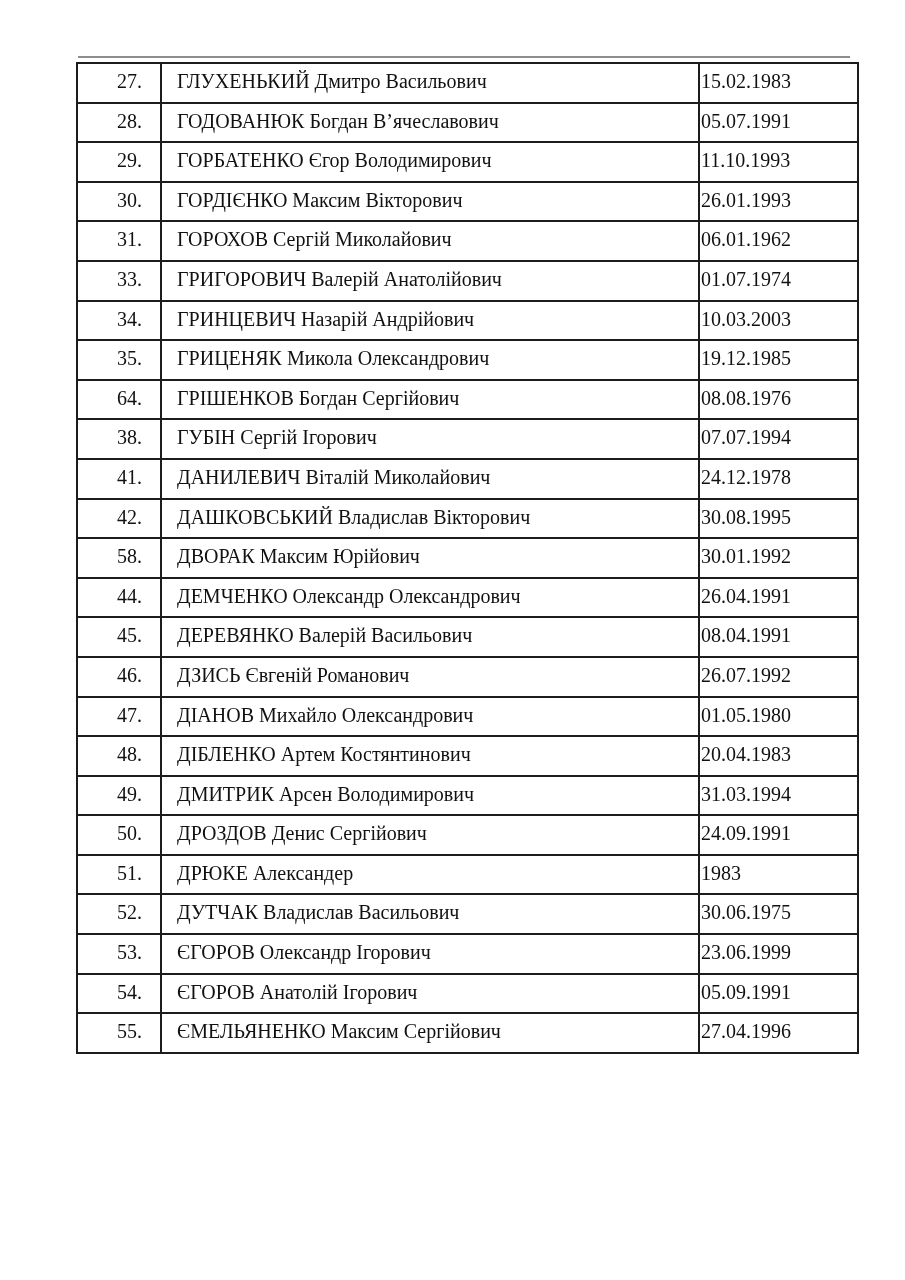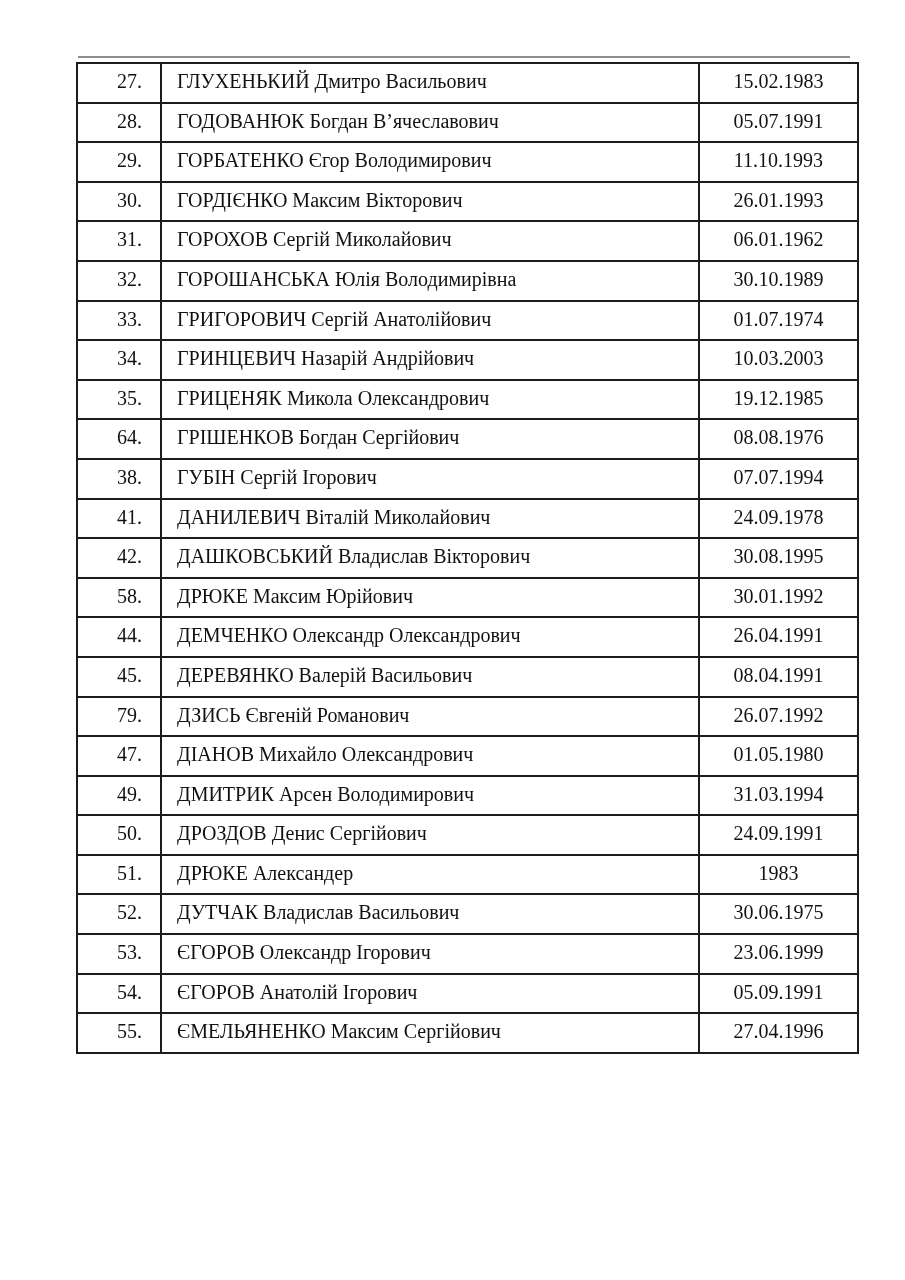--- a/index.html
+++ b/index.html
@@ -50,21 +50,21 @@
   col.c-date { width: 159px; }
   td.cell-num {
     text-align: right;
     padding-right: 18px;
   }
   td.cell-name {
     text-align: left;
     padding-left: 15px;
   }
   td.cell-date {
-    text-align: center;
+    text-align: left;
   }
 </style>
 </head>
 <body>
 
 <div class="page">
   <div class="top-cut-line"></div>
   <table class="roster">
     <colgroup>
       <col class="c-num">
@@ -91,27 +91,22 @@
           <td class="cell-num">30.</td>
           <td class="cell-name">ГОРДІЄНКО Максим Вікторович</td>
           <td class="cell-date">26.01.1993</td>
         </tr>
         <tr>
           <td class="cell-num">31.</td>
           <td class="cell-name">ГОРОХОВ Сергій Миколайович</td>
           <td class="cell-date">06.01.1962</td>
         </tr>
         <tr>
-          <td class="cell-num">32.</td>
-          <td class="cell-name">ГОРОШАНСЬКА Юлія Володимирівна</td>
-          <td class="cell-date">30.10.1989</td>
-        </tr>
-        <tr>
           <td class="cell-num">33.</td>
-          <td class="cell-name">ГРИГОРОВИЧ Сергій Анатолійович</td>
+          <td class="cell-name">ГРИГОРОВИЧ Валерій Анатолійович</td>
           <td class="cell-date">01.07.1974</td>
         </tr>
         <tr>
           <td class="cell-num">34.</td>
           <td class="cell-name">ГРИНЦЕВИЧ Назарій Андрійович</td>
           <td class="cell-date">10.03.2003</td>
         </tr>
         <tr>
           <td class="cell-num">35.</td>
           <td class="cell-name">ГРИЦЕНЯК Микола Олександрович</td>
@@ -123,51 +118,56 @@
           <td class="cell-date">08.08.1976</td>
         </tr>
         <tr>
           <td class="cell-num">38.</td>
           <td class="cell-name">ГУБІН Сергій Ігорович</td>
           <td class="cell-date">07.07.1994</td>
         </tr>
         <tr>
           <td class="cell-num">41.</td>
           <td class="cell-name">ДАНИЛЕВИЧ Віталій Миколайович</td>
-          <td class="cell-date">24.09.1978</td>
+          <td class="cell-date">24.12.1978</td>
         </tr>
         <tr>
           <td class="cell-num">42.</td>
           <td class="cell-name">ДАШКОВСЬКИЙ Владислав Вікторович</td>
           <td class="cell-date">30.08.1995</td>
         </tr>
         <tr>
           <td class="cell-num">58.</td>
-          <td class="cell-name">ДРЮКЕ Максим Юрійович</td>
+          <td class="cell-name">ДВОРАК Максим Юрійович</td>
           <td class="cell-date">30.01.1992</td>
         </tr>
         <tr>
           <td class="cell-num">44.</td>
           <td class="cell-name">ДЕМЧЕНКО Олександр Олександрович</td>
           <td class="cell-date">26.04.1991</td>
         </tr>
         <tr>
           <td class="cell-num">45.</td>
           <td class="cell-name">ДЕРЕВЯНКО Валерій Васильович</td>
           <td class="cell-date">08.04.1991</td>
         </tr>
         <tr>
-          <td class="cell-num">79.</td>
+          <td class="cell-num">46.</td>
           <td class="cell-name">ДЗИСЬ Євгеній Романович</td>
           <td class="cell-date">26.07.1992</td>
         </tr>
         <tr>
           <td class="cell-num">47.</td>
           <td class="cell-name">ДІАНОВ Михайло Олександрович</td>
           <td class="cell-date">01.05.1980</td>
+        </tr>
+        <tr>
+          <td class="cell-num">48.</td>
+          <td class="cell-name">ДІБЛЕНКО Артем Костянтинович</td>
+          <td class="cell-date">20.04.1983</td>
         </tr>
         <tr>
           <td class="cell-num">49.</td>
           <td class="cell-name">ДМИТРИК Арсен Володимирович</td>
           <td class="cell-date">31.03.1994</td>
         </tr>
         <tr>
           <td class="cell-num">50.</td>
           <td class="cell-name">ДРОЗДОВ Денис Сергійович</td>
           <td class="cell-date">24.09.1991</td>

